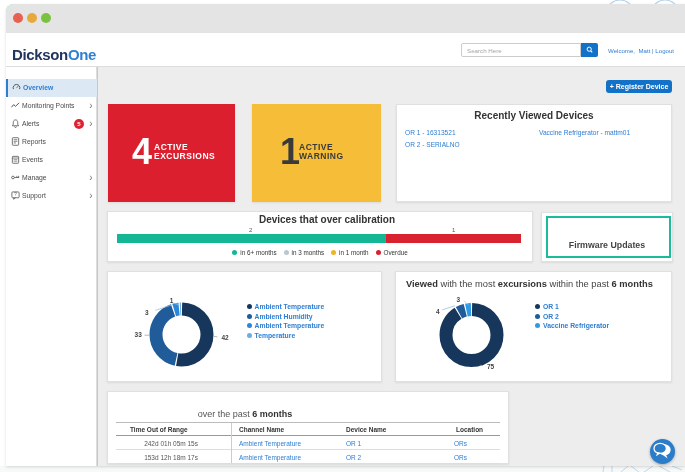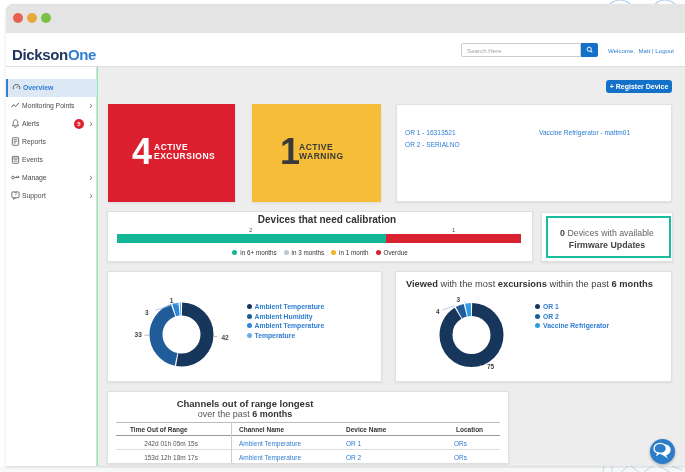--- a/index.html
+++ b/index.html
@@ -174,42 +174,42 @@
     </div>
     <div class="card" id="card-yellow">
       <div class="abs" style="left:28px;top:30px;color:#3a3a3a;">
           <span class="bignum">1</span>
         </div>
       <div class="abs" style="left:47px;top:38.5px;color:#3a3a3a;">
           <div class="biglabel">ACTIVE<br>WARNING</div>
         </div>
     </div>
     <div class="card" id="card-recent">
+      <div class="abs" style="left:0;top:5px;width:100%;text-align:center;font-size:10px;font-weight:bold;color:#333;">Recently Viewed Devices</div>
       <div class="abs" style="left:8px;top:24px;font-size:6.6px;color:#2d7dd2;">OR 1 - 16313521</div>
       <div class="abs" style="left:142px;top:24px;font-size:6.6px;color:#2d7dd2;">Vaccine Refrigerator - mattm01</div>
       <div class="abs" style="left:8px;top:36px;font-size:6.6px;color:#2d7dd2;">OR 2 - SERIALNO</div>
     </div>
 
     <div class="card" id="card-cal">
-      <div class="abs" style="left:7px;top:2px;width:100%;text-align:center;font-size:10px;font-weight:bold;color:#333;">Devices that need calibration</div>
+      <div class="abs" style="left:7px;top:2px;width:100%;text-align:center;font-size:10px;font-weight:bold;color:#333;">Devices that over calibration</div>
       <div class="abs" style="left:141px;top:14.5px;font-size:6px;color:#555;">2</div>
       <div class="abs" style="left:344px;top:14.5px;font-size:6px;color:#555;">1</div>
       <div class="abs" style="left:8.5px;top:22px;width:404px;height:8.5px;background:#d8222f;">
         <div style="position:absolute;left:0;top:0;width:269px;height:8.5px;background:#14b795;"></div>
       </div>
       <div class="abs" style="left:0;top:37px;width:100%;text-align:center;font-size:6.3px;color:#333;">
         <span class="ldot" style="background:#14b795;"></span>in 6+ months&nbsp;&nbsp;&nbsp;
         <span class="ldot" style="background:#b9c7d1;"></span>in 3 months&nbsp;&nbsp;&nbsp;
         <span class="ldot" style="background:#f0b429;"></span>in 1 month&nbsp;&nbsp;&nbsp;
         <span class="ldot" style="background:#d8222f;"></span>Overdue
       </div>
     </div>
     <div class="card" id="card-fw">
       <div id="fw-border"></div>
-      <div class="abs" style="left:0;top:15px;width:100%;text-align:center;font-size:8.8px;color:#666;"><b style="color:#444;">0</b> Devices with available</div>
       <div class="abs" style="left:0;top:26.5px;width:100%;text-align:center;font-size:8.8px;font-weight:bold;color:#444;">Firmware Updates</div>
     </div>
 
     <div class="card" id="card-ch">
       <svg class="abs" style="left:16.5px;top:22.5px;" width="115" height="80" viewBox="0 0 115 80">
         <g transform="rotate(-90 56.5 39.5)">
           <circle cx="56.5" cy="39.5" r="25.5" fill="none" stroke="#17365c" stroke-width="13" pathLength="100" stroke-dasharray="52.46 47.54" stroke-dashoffset="-0.35"></circle>
           <circle cx="56.5" cy="39.5" r="25.5" fill="none" stroke="#1f5c99" stroke-width="13" pathLength="100" stroke-dasharray="41.07 58.93" stroke-dashoffset="-53.51"></circle>
           <circle cx="56.5" cy="39.5" r="25.5" fill="none" stroke="#2d87d8" stroke-width="13" pathLength="100" stroke-dasharray="3.1 96.9" stroke-dashoffset="-95.29"></circle>
           <circle cx="56.5" cy="39.5" r="25.5" fill="none" stroke="#68aee8" stroke-width="13" pathLength="100" stroke-dasharray="0.67 99.33" stroke-dashoffset="-99.03"></circle>
@@ -247,21 +247,20 @@
         <text x="71.9" y="73.5" font-size="6.5" font-weight="bold" fill="#444">75</text>
       </svg>
       <div class="legend" style="left:139px;top:30px;">
         <div><span class="ldot" style="background:#17365c;"></span>OR 1</div>
         <div><span class="ldot" style="background:#1f5c99;"></span>OR 2</div>
         <div><span class="ldot" style="background:#2d9be8;"></span>Vaccine Refrigerator</div>
       </div>
     </div>
 
     <div class="card" id="card-tbl">
-      <div class="abs" style="left:0;top:6px;width:274px;text-align:center;font-size:9.5px;font-weight:bold;color:#333;">Channels out of range longest</div>
       <div class="abs" style="left:0;top:17px;width:274px;text-align:center;font-size:9px;color:#555;">over the past <b style="color:#333;">6 months</b></div>
       <div class="tline" style="top:30px;"></div>
       <div class="tcell" style="left:22px;top:33.5px;font-weight:bold;">Time Out of Range</div>
       <div class="tcell" style="left:131px;top:33.5px;font-weight:bold;">Channel Name</div>
       <div class="tcell" style="left:238px;top:33.5px;font-weight:bold;">Device Name</div>
       <div class="tcell" style="left:348px;top:33.5px;font-weight:bold;">Location</div>
       <div class="tline" style="top:43px;background:#999;"></div>
       <div class="tcell" style="left:22px;top:47.5px;width:68px;text-align:right;color:#555;">242d 01h 05m 15s</div>
       <div class="tcell tblue" style="left:131px;top:47.5px;">Ambient Temperature</div>
       <div class="tcell tblue" style="left:238px;top:47.5px;">OR 1</div>

